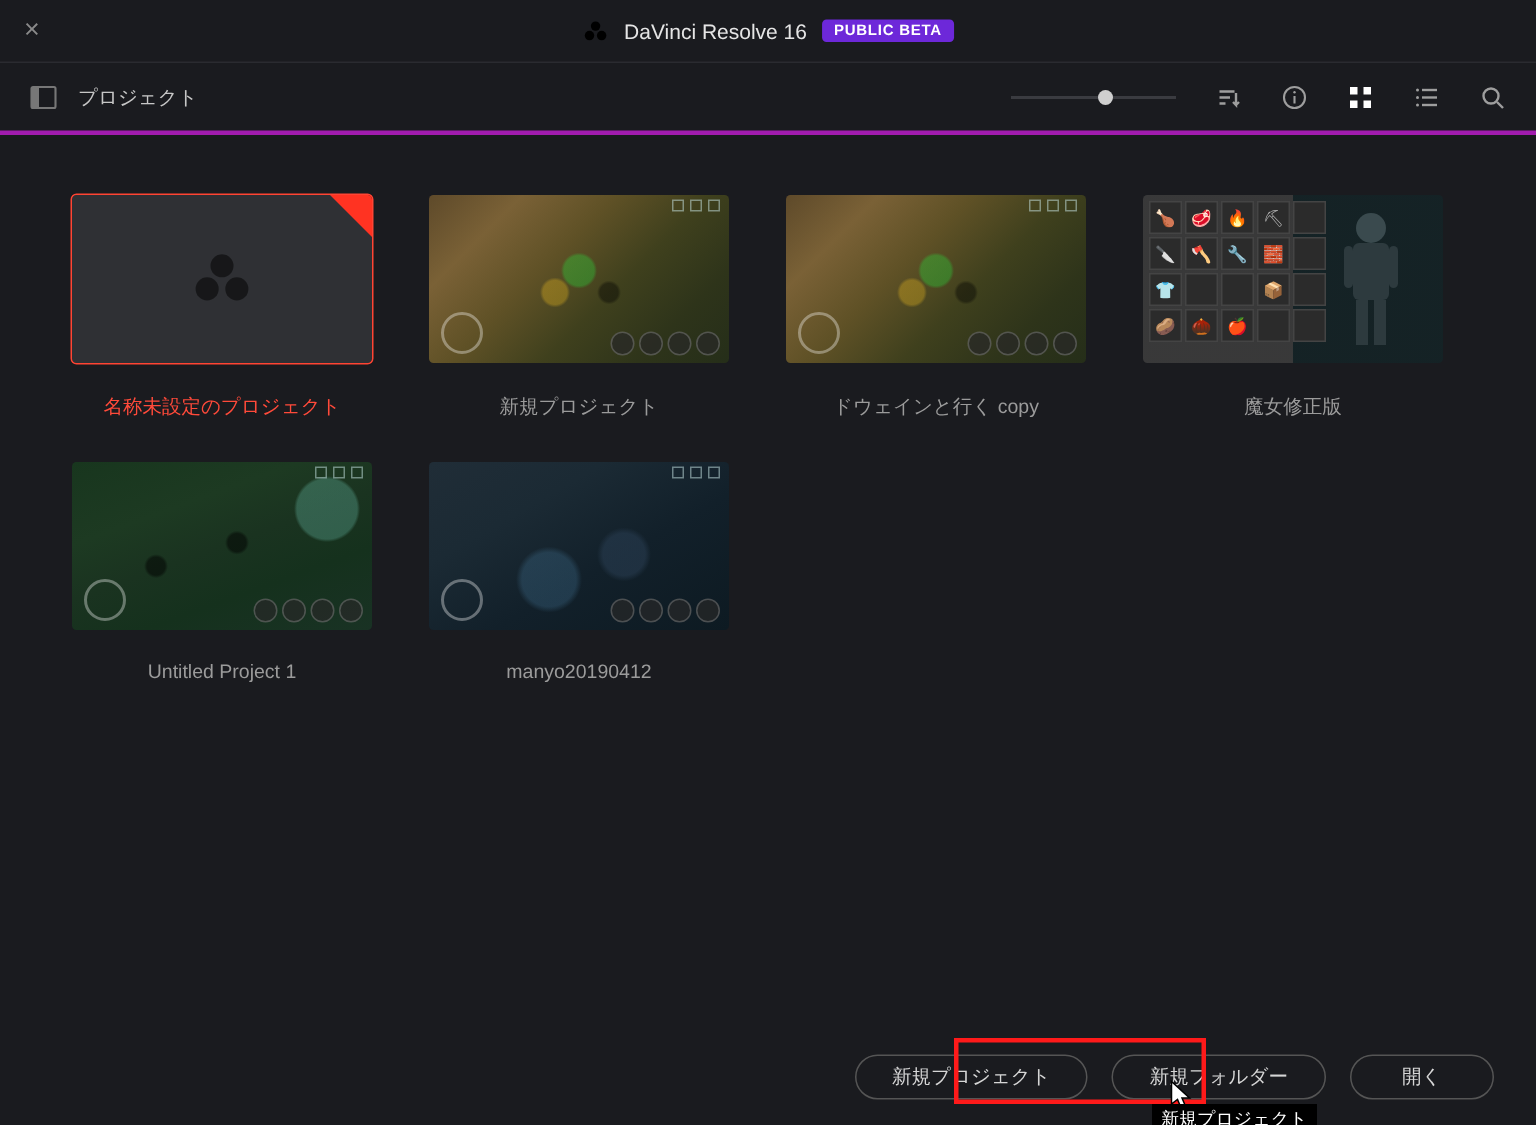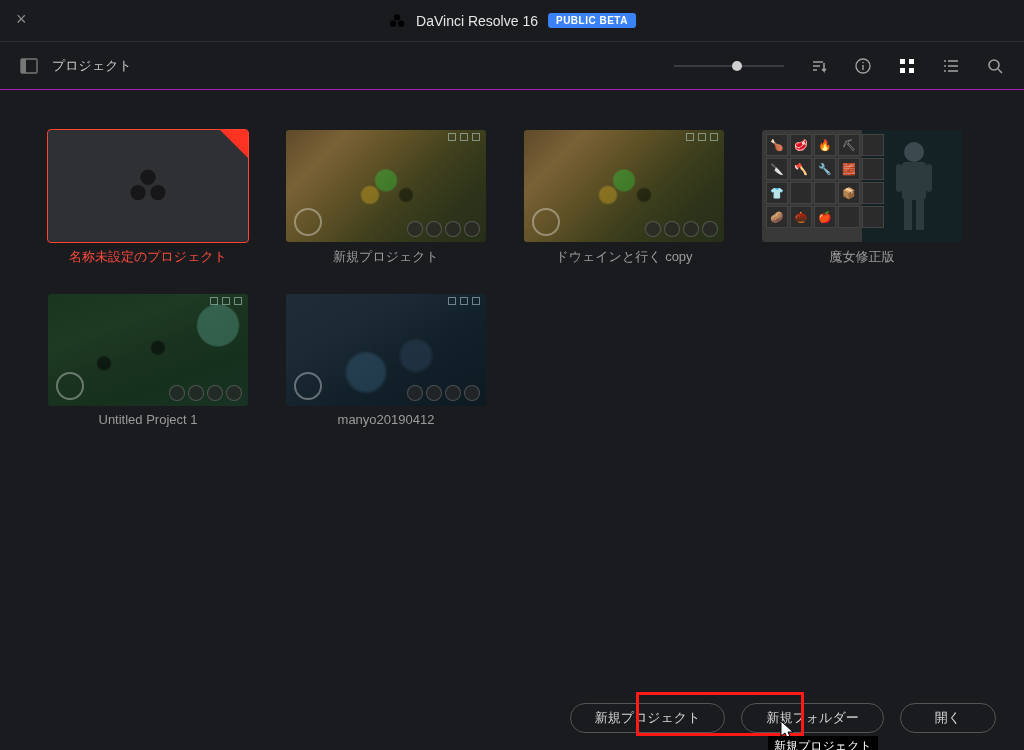--- a/index.html
+++ b/index.html
@@ -35,36 +35,36 @@
     position: absolute;
     left: 50%;
     transform: translateX(-50%);
     display: flex;
     align-items: center;
     gap: 10px;
   }
   .title-logo { width: 18px; height: 18px; }
   .title-text { color: #e5e5e5; font-size: 14px; font-weight: 500; }
   .badge {
-    background: #3b82f6;
+    background: #6d28d9;
     color: #fff;
     font-size: 10px;
     font-weight: 700;
     padding: 2px 8px;
     border-radius: 3px;
     letter-spacing: 0.5px;
   }
 
   
   .toolbar {
     height: 48px;
     display: flex;
     align-items: center;
     padding: 0 20px;
-    border-bottom: 1px solid #a21caf;
+    border-bottom: 3px solid #a21caf;
   }
   .tb-left { display: flex; align-items: center; gap: 14px; }
   .tb-left .section-label { color: #c7c7c7; font-size: 13px; }
   .tb-right { margin-left: auto; display: flex; align-items: center; gap: 26px; }
   .slider {
     width: 110px; height: 14px; position: relative;
   }
   .slider-track {
     position: absolute; top: 6px; left: 0; right: 0;
     height: 2px; background: #3a3b40;
@@ -110,21 +110,21 @@
     width: 0; height: 0;
     border-top: 28px solid #ff3322;
     border-left: 28px solid transparent;
   }
   .thumb .logo-big {
     position: absolute; left: 50%; top: 50%;
     transform: translate(-50%, -50%);
     width: 44px; height: 44px; opacity: 0.5;
   }
   .proj-label {
-    margin-top: 6px;
+    margin-top: 20px;
     font-size: 13px;
     color: #9b9b9b;
     text-align: center;
   }
   .proj-label.selected { color: #ff4a3a; }
 
   
   .thumb.game-brown {
     background:
       radial-gradient(circle at 50% 45%, rgba(40,220,60,0.35) 0 10px, transparent 12px),

